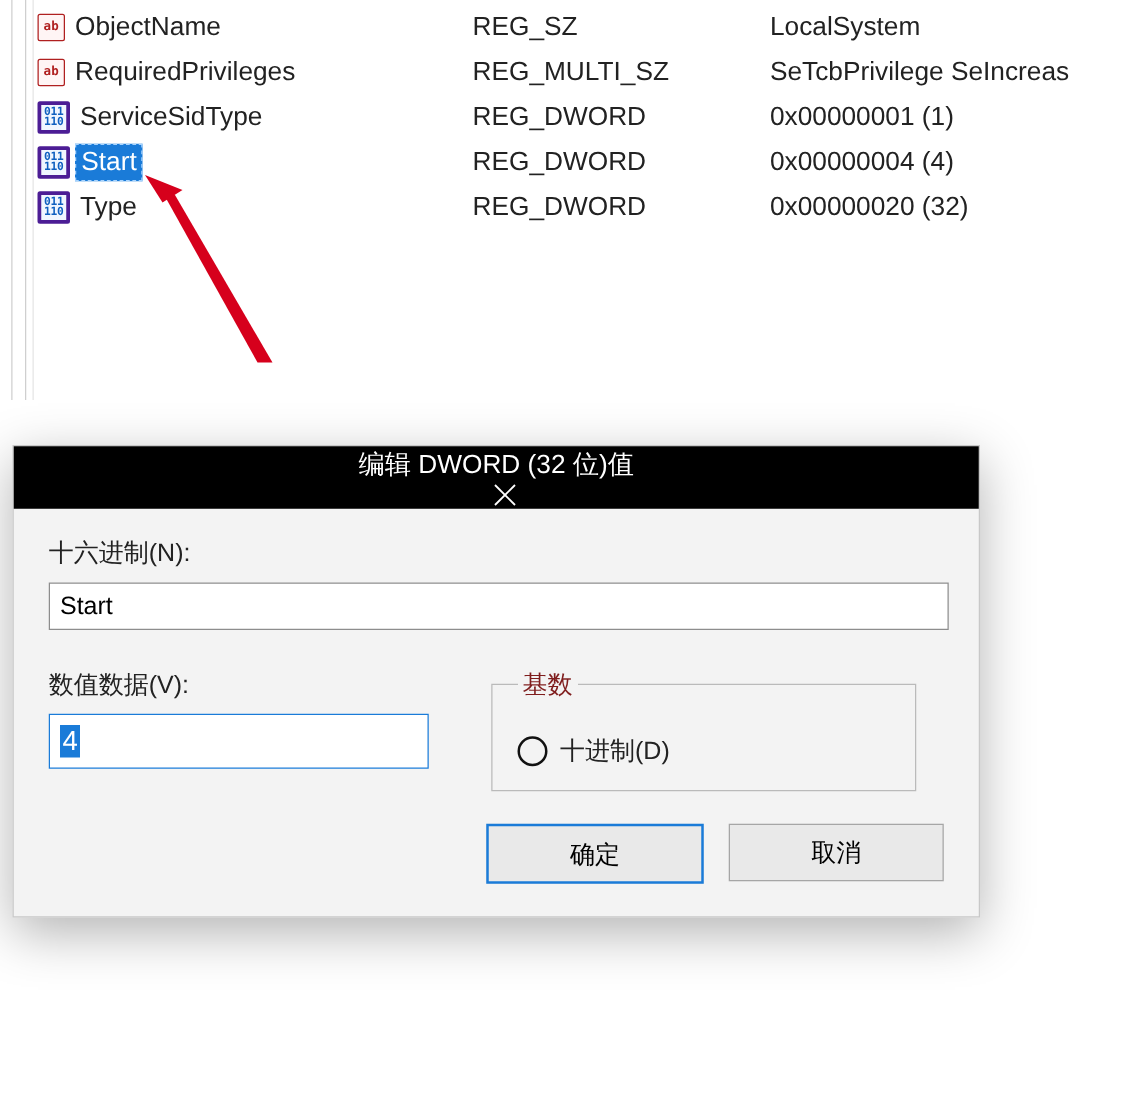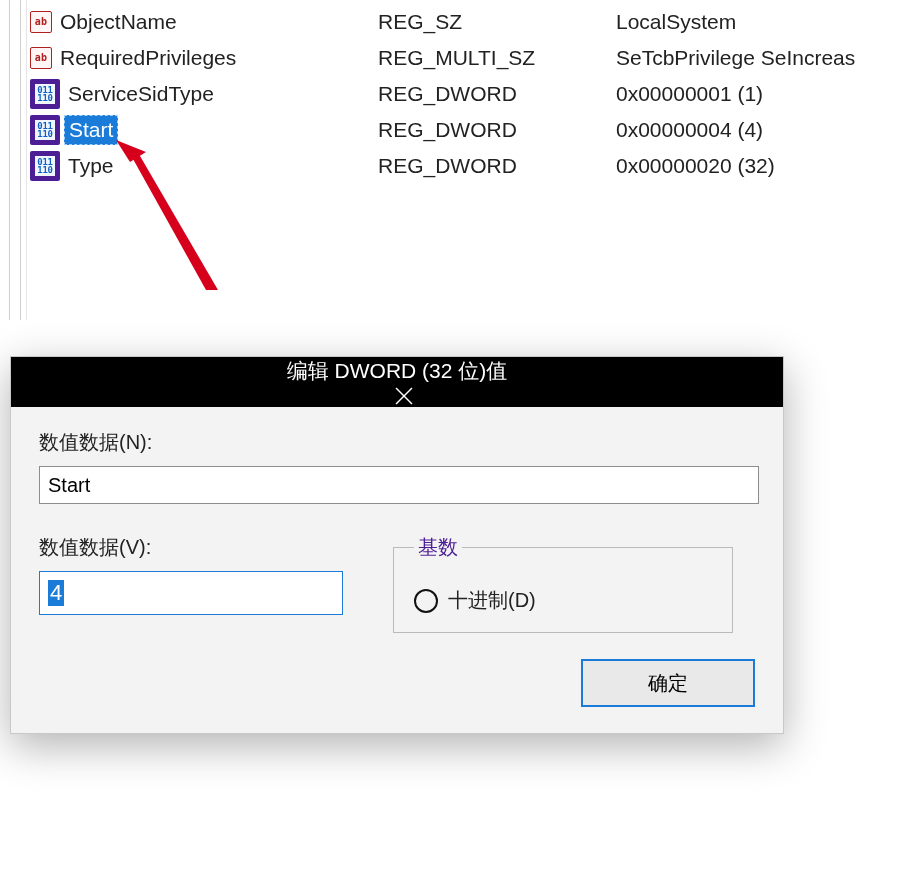--- a/index.html
+++ b/index.html
@@ -83,21 +83,21 @@
     border-radius: 2px;
     background: #fff5f5;
     color: #b02020;
     font-family: Consolas, monospace;
     font-size: 10px;
     font-weight: bold;
     letter-spacing: 0.2px;
     line-height: 1;
   }
   .icon-dw {
-    border: 5px solid #4c1d95;
+    border: 3px solid #4c1d95;
     border-radius: 2px;
     background: #f0f6ff;
     color: #1060c0;
     font-family: Consolas, monospace;
     font-size: 9px;
     font-weight: bold;
     line-height: 1;
     letter-spacing: -0.2px;
   }
 
@@ -194,21 +194,21 @@
   fieldset.base-group {
     border: 1px solid #bababa;
     margin: 0;
     padding: 10px 20px 18px 20px;
     width: 340px;
     box-sizing: border-box;
   }
   fieldset.base-group legend {
     font-size: 20px;
     padding: 0 4px;
-    color: #4c1d95;
+    color: #7f1d1d;
   }
   .radio-row {
     display: flex;
     align-items: center;
     font-size: 20px;
     margin-top: 16px;
     gap: 10px;
   }
   .radio-row .dot {
     width: 20px; height: 20px;
@@ -314,21 +314,21 @@
     <span class="ttl">编辑 DWORD (32 位)值</span>
     <span class="close">
       <svg width="18" height="18" viewBox="0 0 18 18">
         <line x1="1" y1="1" x2="17" y2="17" stroke="#fff" stroke-width="1.5"></line>
         <line x1="17" y1="1" x2="1" y2="17" stroke="#fff" stroke-width="1.5"></line>
       </svg>
     </span>
   </div>
 
   <div class="dialog-body">
-    <div class="field-label">数值数据(N):</div>
+    <div class="field-label">十六进制(N):</div>
     <input class="text-input" readonly="" value="Start" style="">
 
     <div class="row-split">
       <div class="col-left">
         <div class="field-label">数值数据(V):</div>
         <div class="value-input-wrap">
           <span class="value-sel">4</span>
         </div>
       </div>
 
@@ -341,14 +341,17 @@
           </div>
         </fieldset>
       </div>
     </div>
   </div>
 
   <div class="button-row">
     <div class="btn primary">
       <span>确定</span>
     </div>
+    <div class="btn">
+      <span>取消</span>
+    </div>
   </div>
 </div>
 
 </body></html>

